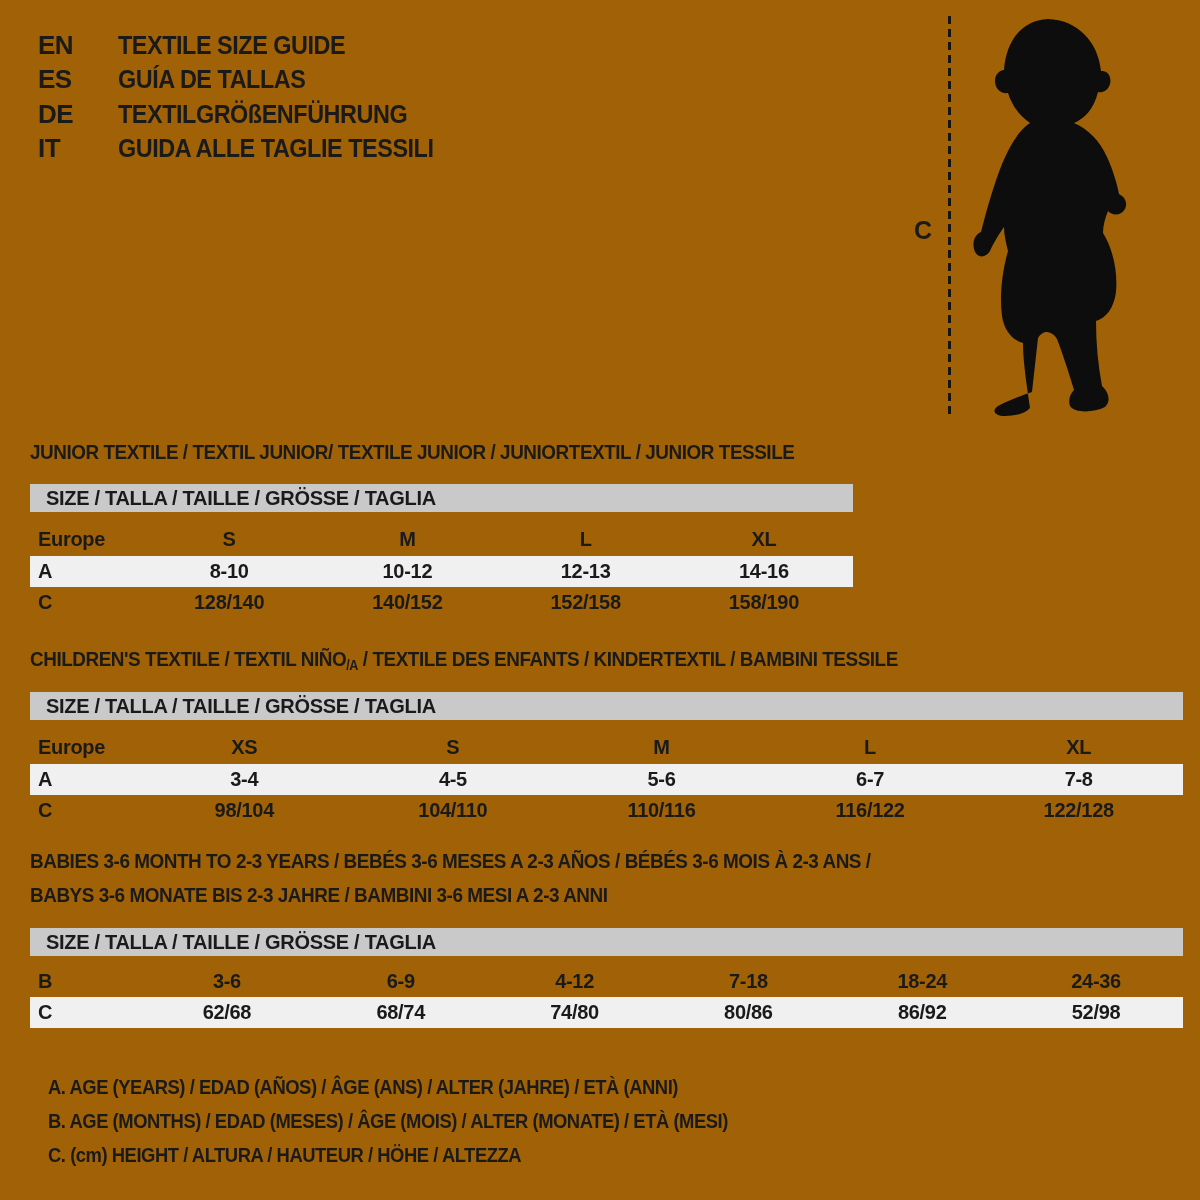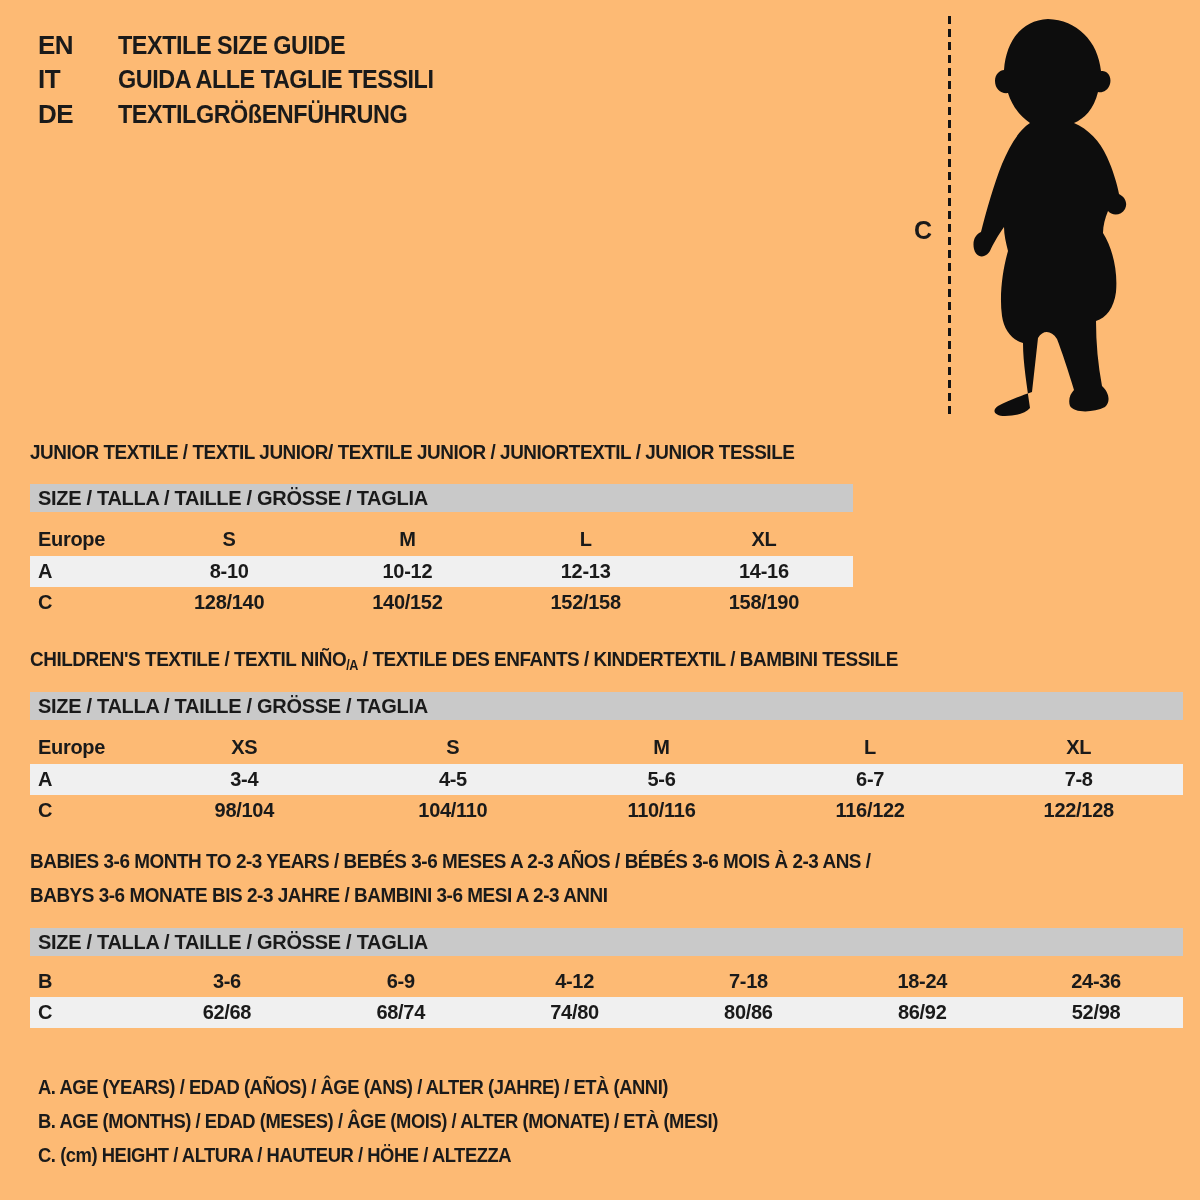--- a/index.html
+++ b/index.html
@@ -1,17 +1,17 @@
 <!DOCTYPE html>
 <html><head>
 <meta charset="utf-8">
 <style>
   html,body{margin:0;padding:0;background:#ffffff;}
   .page{
-    position:relative;width:1200px;height:1200px;background:#fdba74;
+    position:relative;width:1200px;height:1200px;background:#a16207;
     font-family:"Liberation Sans",sans-serif;font-weight:bold;color:#1a1a1a;
     overflow:hidden;
   }
   
   .lang-block{position:absolute;left:38px;top:28px;}
   .lang-row{display:flex;align-items:center;height:34.5px;font-size:26px;letter-spacing:-0.5px;}
   .lang-code{width:80px;}
   .lang-label{transform:scaleX(0.9);transform-origin:0 50%;white-space:nowrap;}
   
   .height-line{position:absolute;left:948px;top:16px;width:3px;height:400px;
@@ -21,51 +21,55 @@
   .toddler path{fill:#0d0d0d;}
   
   .sec-heading{position:absolute;font-size:21px;letter-spacing:-0.5px;white-space:nowrap;
     transform:scaleX(0.9);transform-origin:0 0;line-height:34px;}
   .heading-sub{font-size:14px;vertical-align:-4px;}
   #junior-heading{left:30px;top:435px;}
   #children-heading{left:30px;top:642px;}
   #babies-heading{left:30px;top:844px;}
   
   .tbl{position:absolute;}
-  .size-bar{height:28px;line-height:28px;background:#c9c9c9;padding-left:8px;
+  .size-bar{height:28px;line-height:28px;background:#c9c9c9;padding-left:16px;
     font-size:20px;letter-spacing:-0.3px;}
   .tbl table{border-collapse:collapse;table-layout:fixed;width:100%;margin-top:10px;}
   .tbl td{height:31px;text-align:center;font-size:20px;letter-spacing:-0.3px;padding:0;vertical-align:middle;}
   .tbl td.lbl{text-align:left;padding-left:8px;}
   .tbl tr.euro td{height:34px;}
   .tbl tr.shade{background:#f0f0f0;}
   #junior-table{left:30px;top:484px;width:823px;}
   #children-table{left:30px;top:692px;width:1153px;}
   #babies-table{left:30px;top:928px;width:1153px;}
   
-  .legend{position:absolute;left:38px;top:1070px;font-size:20px;letter-spacing:-0.5px;line-height:34px;}
+  .legend{position:absolute;left:48px;top:1070px;font-size:20px;letter-spacing:-0.5px;line-height:34px;}
   .legend .legend-line{transform:scaleX(0.92);transform-origin:0 50%;white-space:nowrap;}
 </style>
 </head>
 <body>
 
 <div class="page">
 
   <div class="lang-block">
     <div class="lang-row">
       <span class="lang-code">EN</span>
       <span class="lang-label">TEXTILE SIZE GUIDE</span>
     </div>
     <div class="lang-row">
+      <span class="lang-code">ES</span>
+      <span class="lang-label">GUÍA DE TALLAS</span>
+    </div>
+    <div class="lang-row">
+      <span class="lang-code">DE</span>
+      <span class="lang-label">TEXTILGRÖßENFÜHRUNG</span>
+    </div>
+    <div class="lang-row">
       <span class="lang-code">IT</span>
       <span class="lang-label">GUIDA ALLE TAGLIE TESSILI</span>
-    </div>
-    <div class="lang-row">
-      <span class="lang-code">DE</span>
-      <span class="lang-label">TEXTILGRÖßENFÜHRUNG</span>
     </div>
   </div>
 
   <div class="height-line"></div>
   <div class="height-label">C</div>
   <svg class="toddler" viewBox="0 0 178 404" aria-hidden="true">
     <path d="M86,6
       C115,7 136,28 139,58
       C145,57 150,63 148,71 C146,78 140,80 136,79
       C132,96 122,106 112,110

